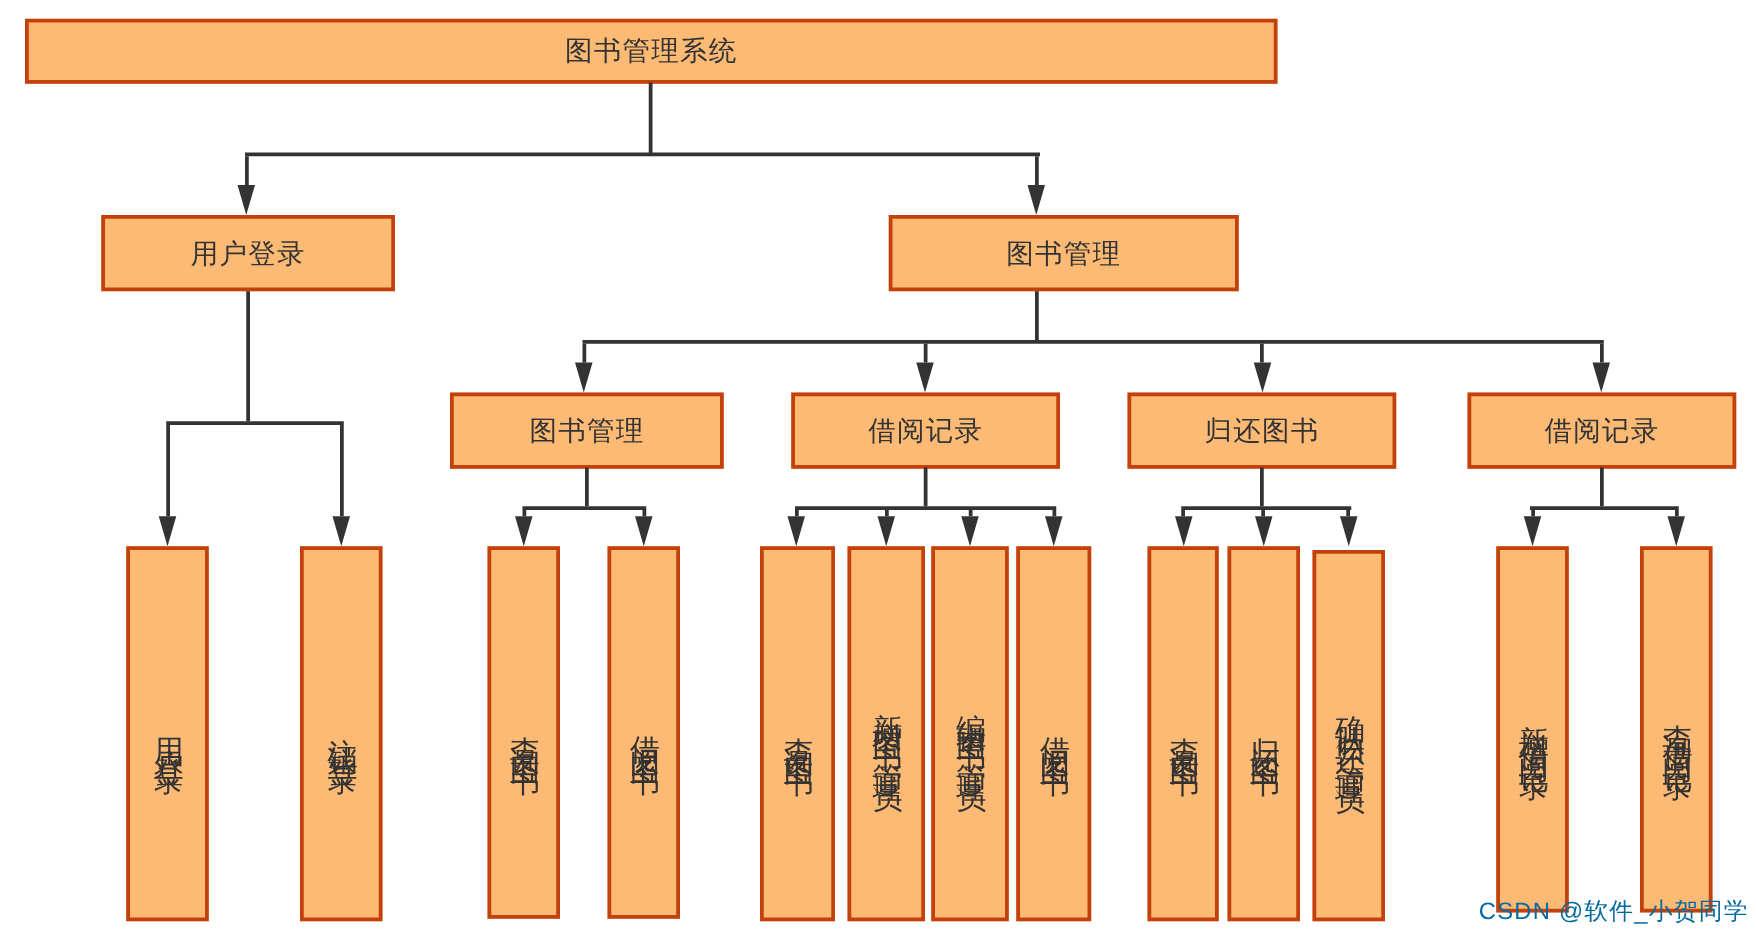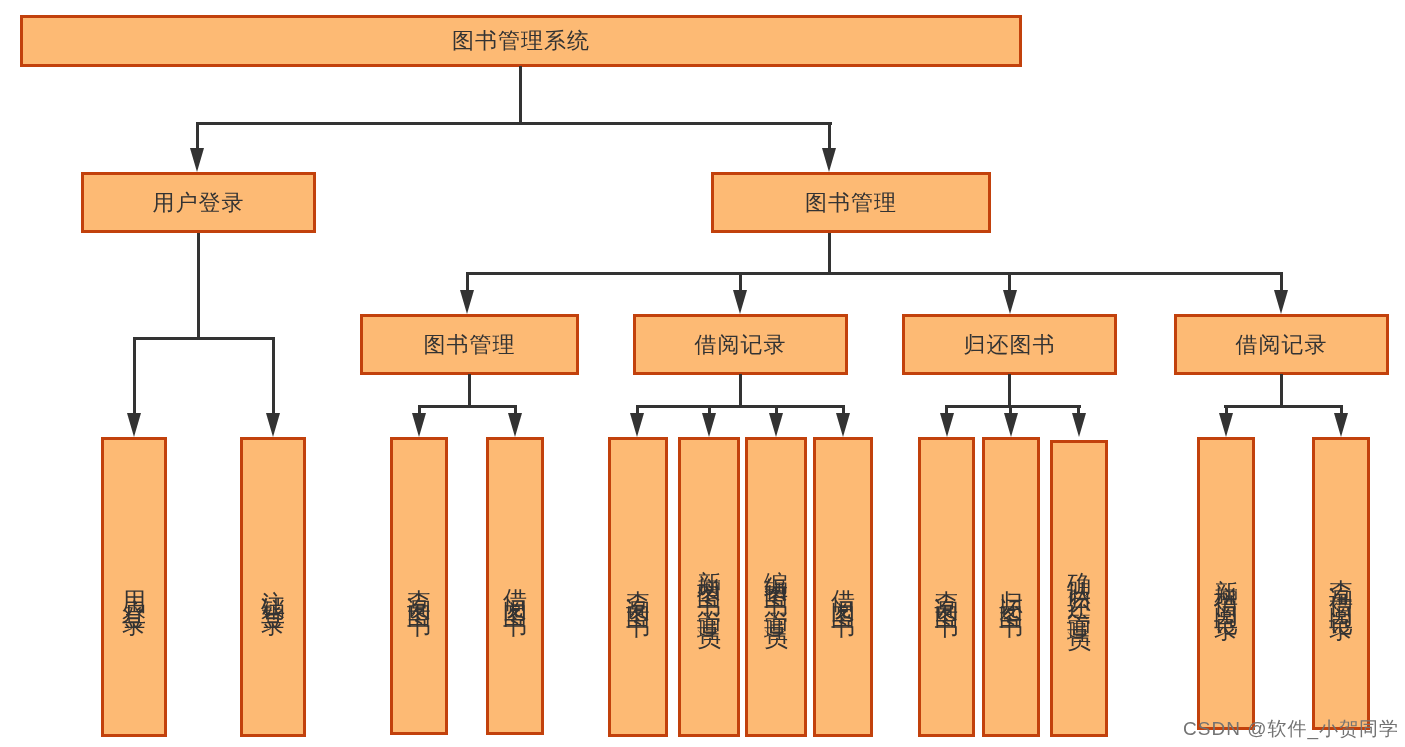--- a/index.html
+++ b/index.html
@@ -32,21 +32,21 @@
     width:0;height:0;
     border-left:7px solid transparent;
     border-right:7px solid transparent;
     border-top:24px solid #333333;
   }
   .watermark{
     position:absolute;
     right:6px;
     bottom:5px;
     font-size:19px;
-    color:#737373;
+    color:#0369a1;
     letter-spacing:1px;
     z-index:5;
     margin-left:36px;
   }
 </style>
 </head>
 <body>
 
 <div class="canvas">
 

